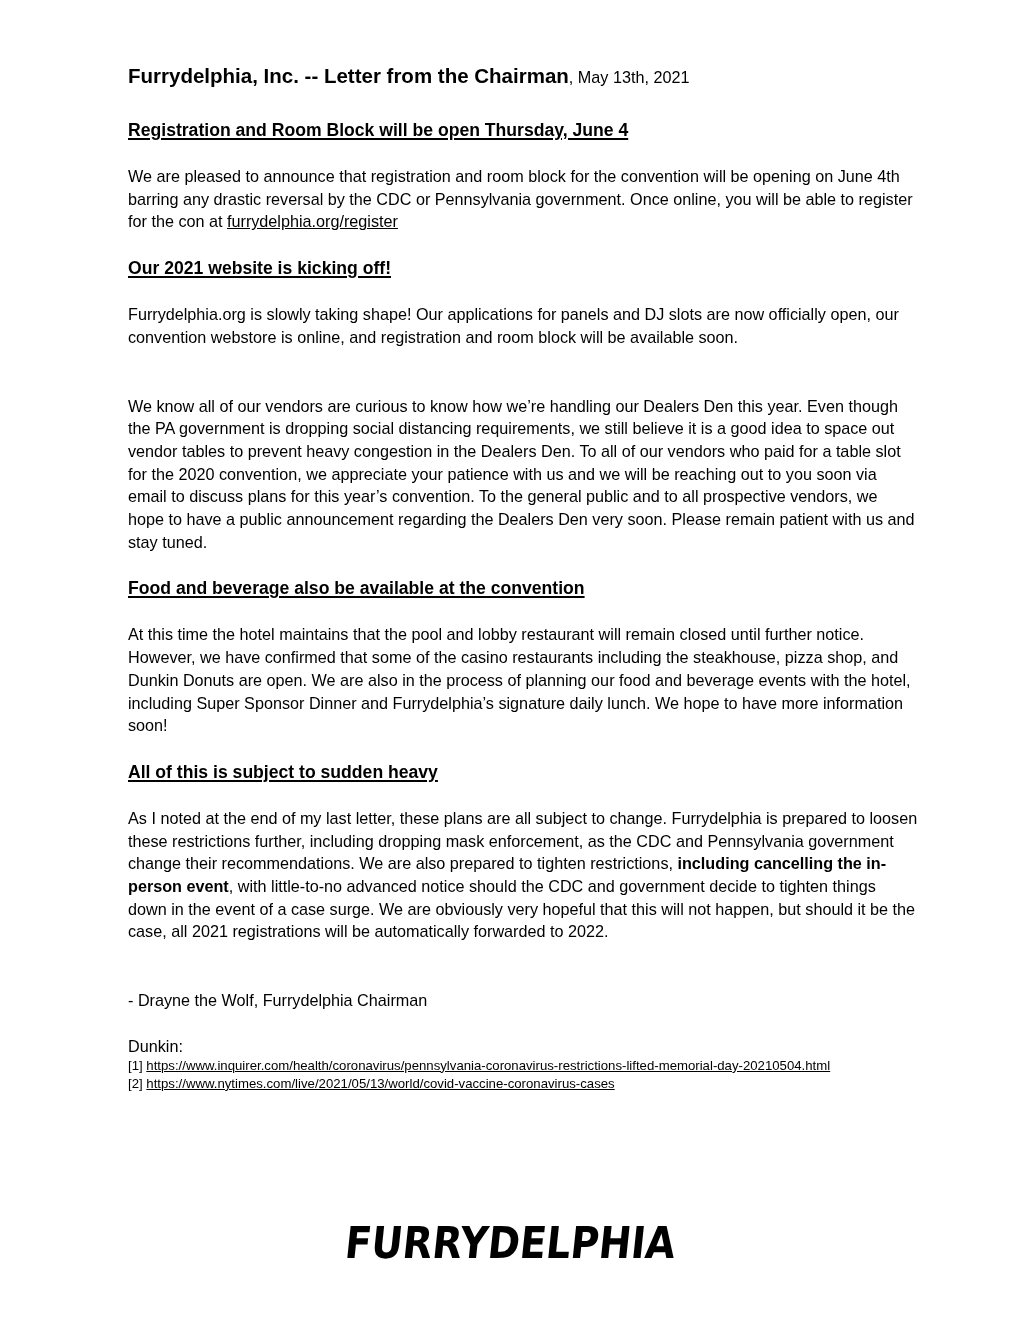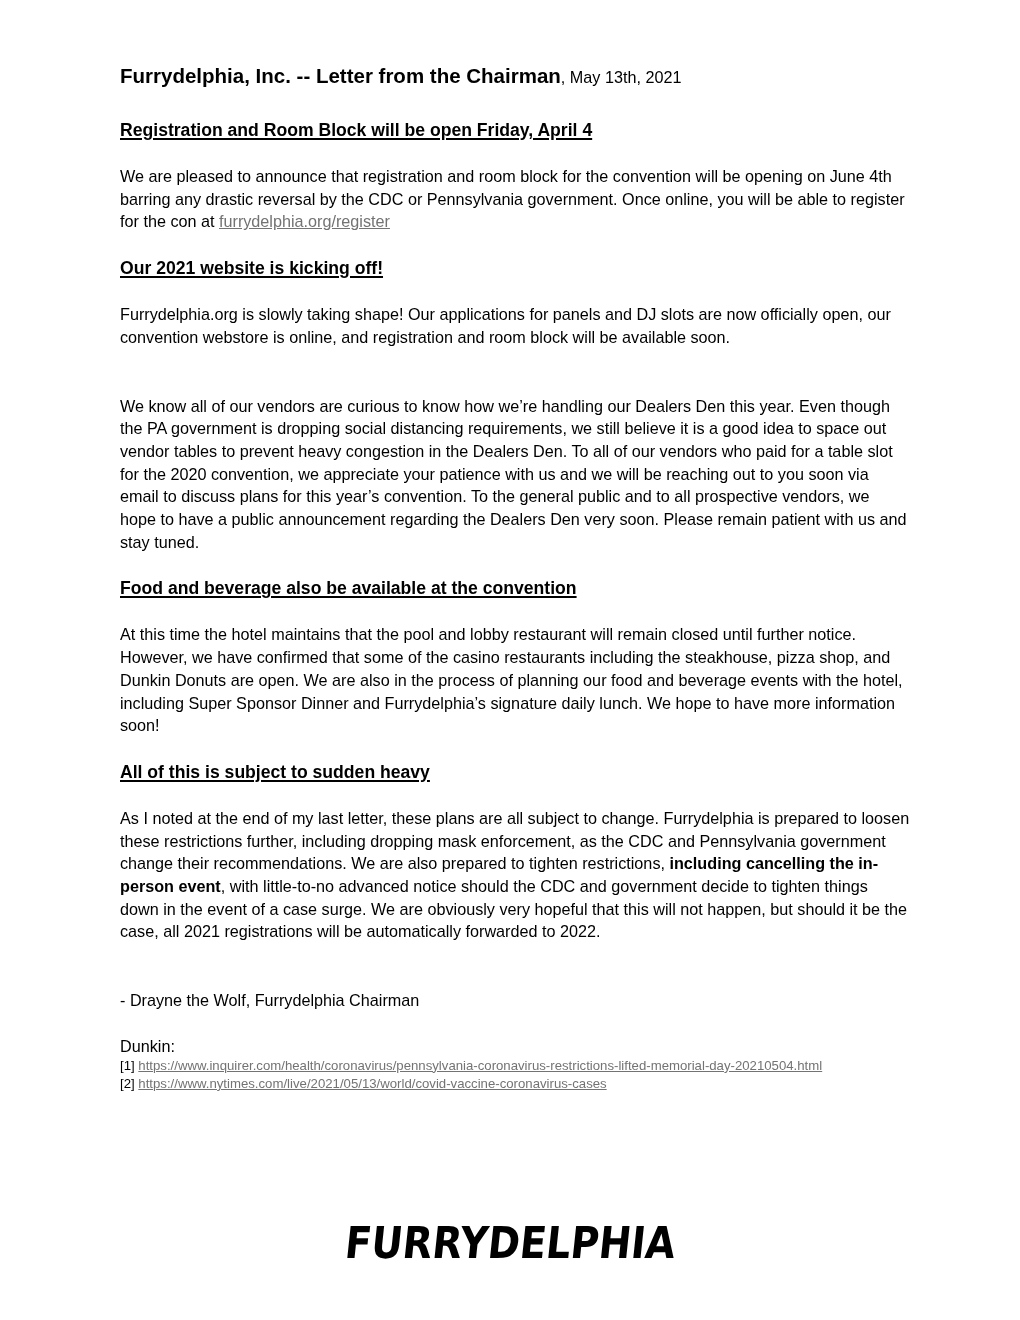--- a/index.html
+++ b/index.html
@@ -1,48 +1,48 @@
 <!DOCTYPE html>
 <html><head>
   <meta charset="utf-8">
   <style>
     html, body { margin: 0; padding: 0; background: #ffffff; }
     body {
       width: 1020px; height: 1320px; position: relative; overflow: hidden;
       font-family: "Liberation Sans", sans-serif; color: #000;
     }
-    .page { position: absolute; left: 120px; top: 62px; width: 790px; }
+    .page { position: absolute; left: 128px; top: 62px; width: 790px; }
     .title { margin: 0; font-size: 20.5px; line-height: 28px; font-weight: bold; white-space: nowrap; }
     .title .date { font-weight: normal; font-size: 16.2px; }
     h2.section {
       font-size: 17.6px; font-weight: bold; text-decoration: underline;
       text-underline-offset: 2px; text-decoration-thickness: 2px;
       margin: 0; line-height: 24px; white-space: nowrap;
     }
     p.body {
       font-size: 16.2px; line-height: 22.7px; margin: 0;
     }
-    a { color: #737373; text-decoration: underline; }
+    a { color: #000000; text-decoration: underline; }
     .gap-title { height: 27px; }
     .gap-h2 { height: 23px; }
     .gap-p { height: 23px; }
     .sources-label { font-size: 16.2px; line-height: 22px; margin: 0; }
     .source-line { font-size: 13.2px; line-height: 18px; margin: 0; white-space: nowrap; }
     .logo {
       position: absolute; left: 338px; top: 1218px; width: 344px; height: 48px;
     }
   </style>
 </head>
 <body>
 
 <div class="page">
   <h1 class="title"><span>Furrydelphia, Inc. -- Letter from the Chairman</span><span class="date">, May 13th, 2021</span></h1>
   <div class="gap-title"></div>
 
-  <h2 class="section">Registration and Room Block will be open Friday, April 4</h2>
+  <h2 class="section">Registration and Room Block will be open Thursday, June 4</h2>
   <div class="gap-h2"></div>
   <p class="body"><span>We are pleased to announce that registration and room block for the convention will be opening on June 4th barring any drastic reversal by the CDC or Pennsylvania government. Once online, you will be able to register for the con at </span><a href="#">furrydelphia.org/register</a></p>
   <div class="gap-p"></div>
 
   <h2 class="section">Our 2021 website is kicking off!</h2>
   <div class="gap-h2"></div>
   <p class="body">Furrydelphia.org is slowly taking shape! Our applications for panels and DJ slots are now officially open, our convention webstore is online, and registration and room block will be available soon.</p>
   <div class="gap-p"></div>
 
   <div class="gap-h2"></div>

